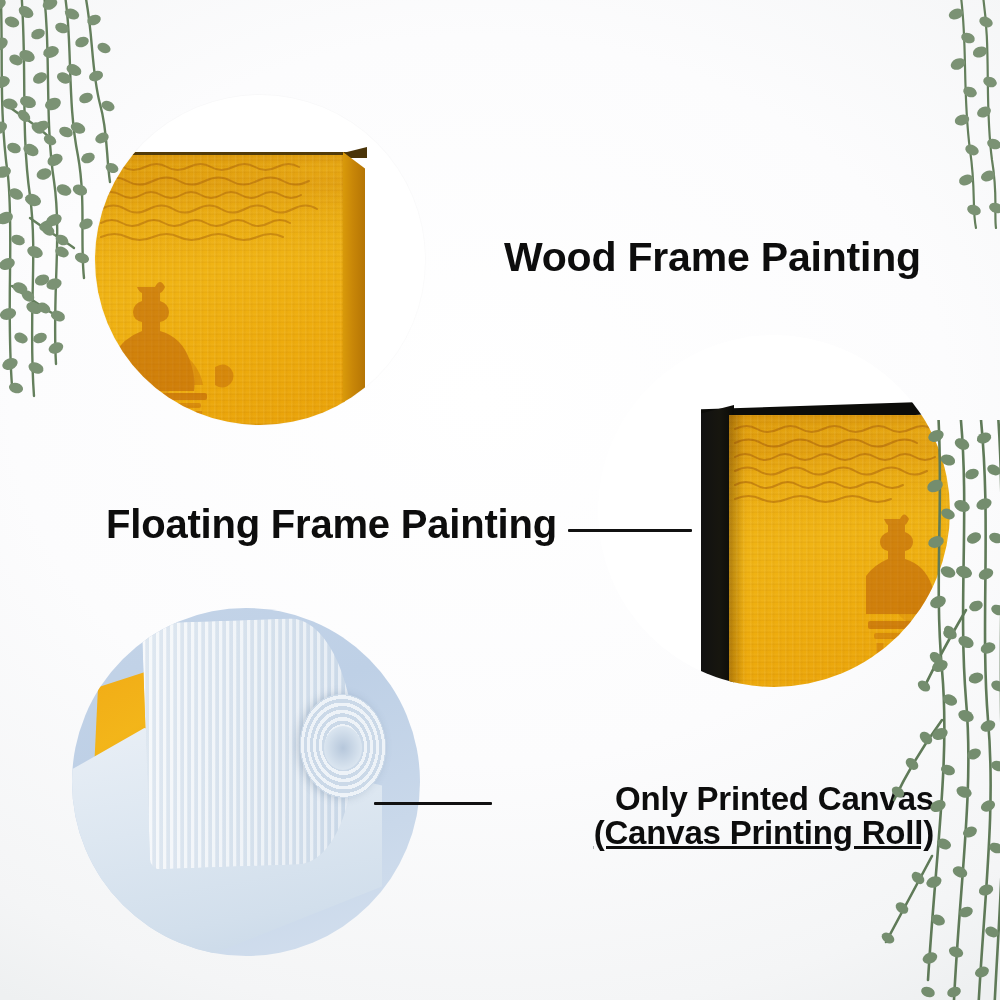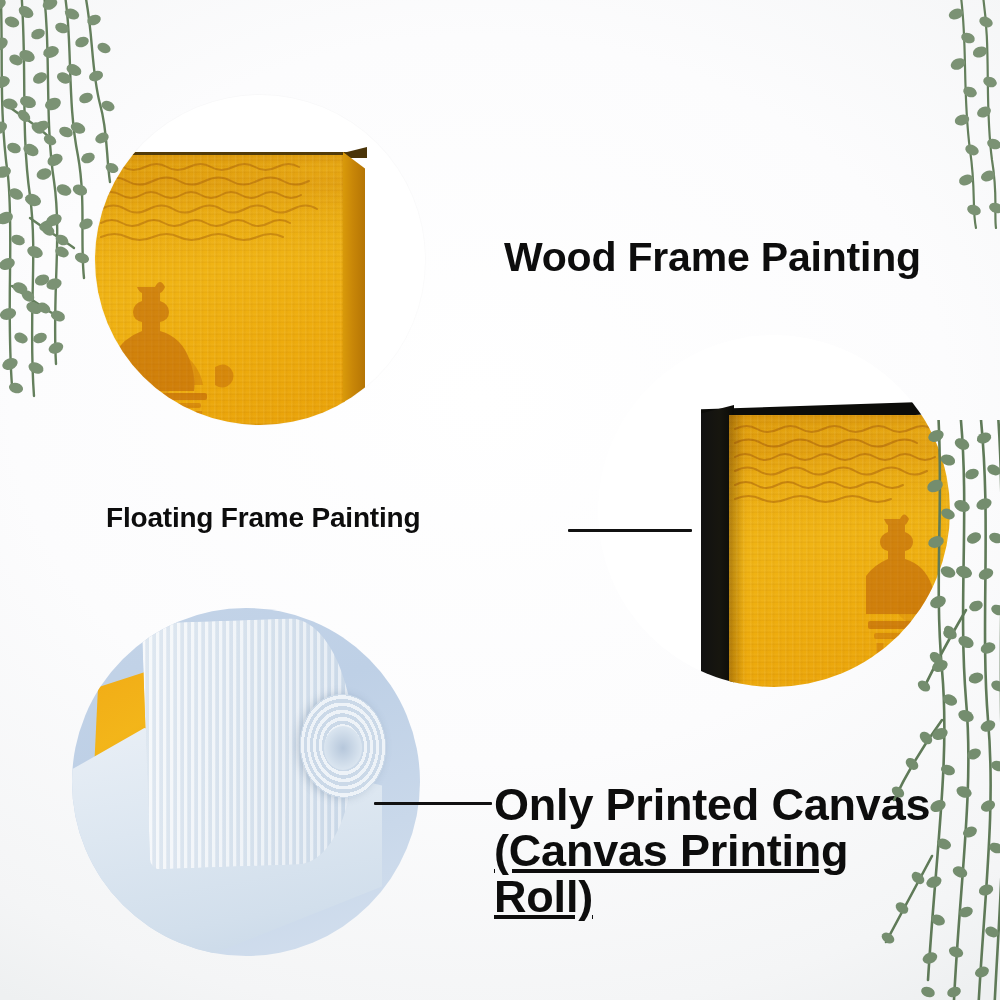--- a/index.html
+++ b/index.html
@@ -19,22 +19,22 @@
   
   .label {
     position:absolute;
     font-weight:700;
     color:#0d0d0d;
     letter-spacing:-0.2px;
     line-height:1.02;
     white-space:nowrap;
   }
   #label-wood      { left:504px; top:237px; font-size:41px; }
-  #label-floating  { left:106px; top:504px; font-size:28px; }
-  #label-canvas    { left:494px; top:782px; font-size:45px; text-align:left; white-space:normal; width:440px;}
+  #label-floating  { left:106px; top:504px; font-size:40px; }
+  #label-canvas    { left:494px; top:782px; font-size:33px; text-align:right; white-space:normal; width:440px;}
   #label-canvas .l2 { display:block;text-decoration:underline; }
 
   
   .leader {
     position:absolute;
     height:3px;
     background:#111;
     border-radius:1px;
   }
   #leader-floating { left:568px; top:529px; width:124px; }

